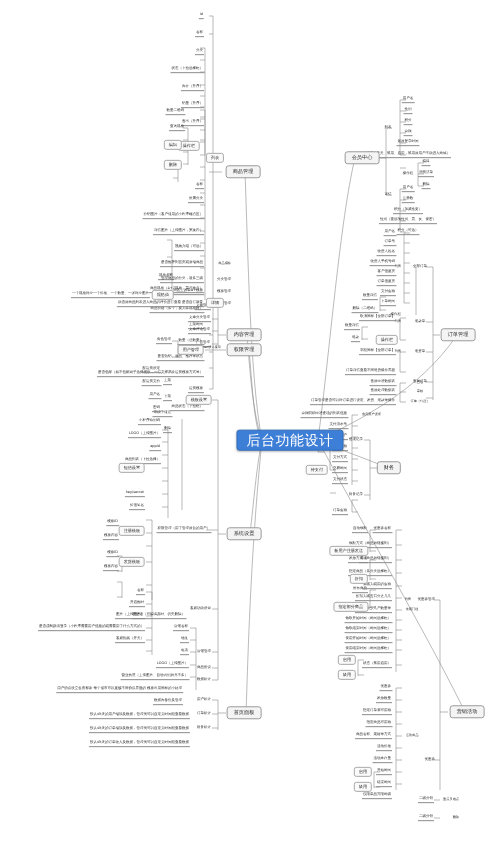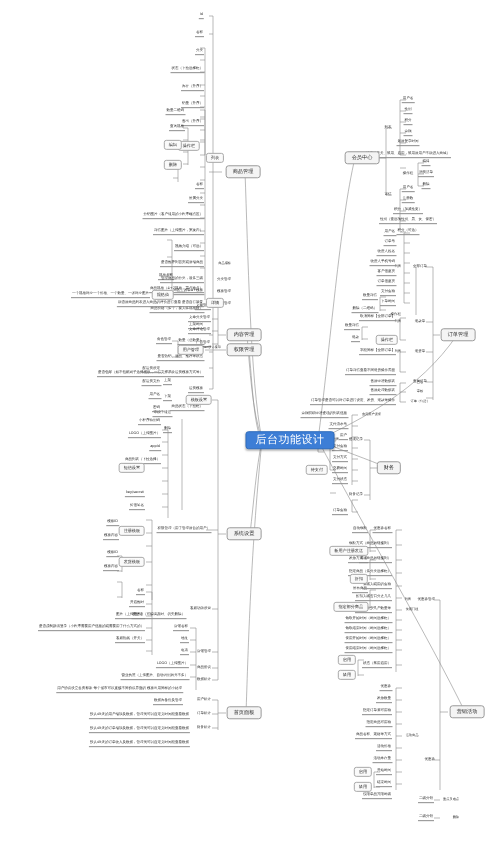--- a/index.html
+++ b/index.html
@@ -22,21 +22,21 @@
     transform:translate(-50%,-50%);
   }
 
   
   .root{
     background:#3d7ed6;
     color:#ffffff;
     border:1px solid #2f6cbd;
     border-radius:3px;
     padding:2px 9px;
-    font-size:11px;
+    font-size:14px;
     letter-spacing:.5px;
     box-shadow:0 1px 2px rgba(0,0,0,.25);
     z-index:40;
   }
   
   .lv1{
     background:#f4f4f4;
     border:1px solid #9a9a9a;
     border-radius:3px;
     padding:3px 6px;

